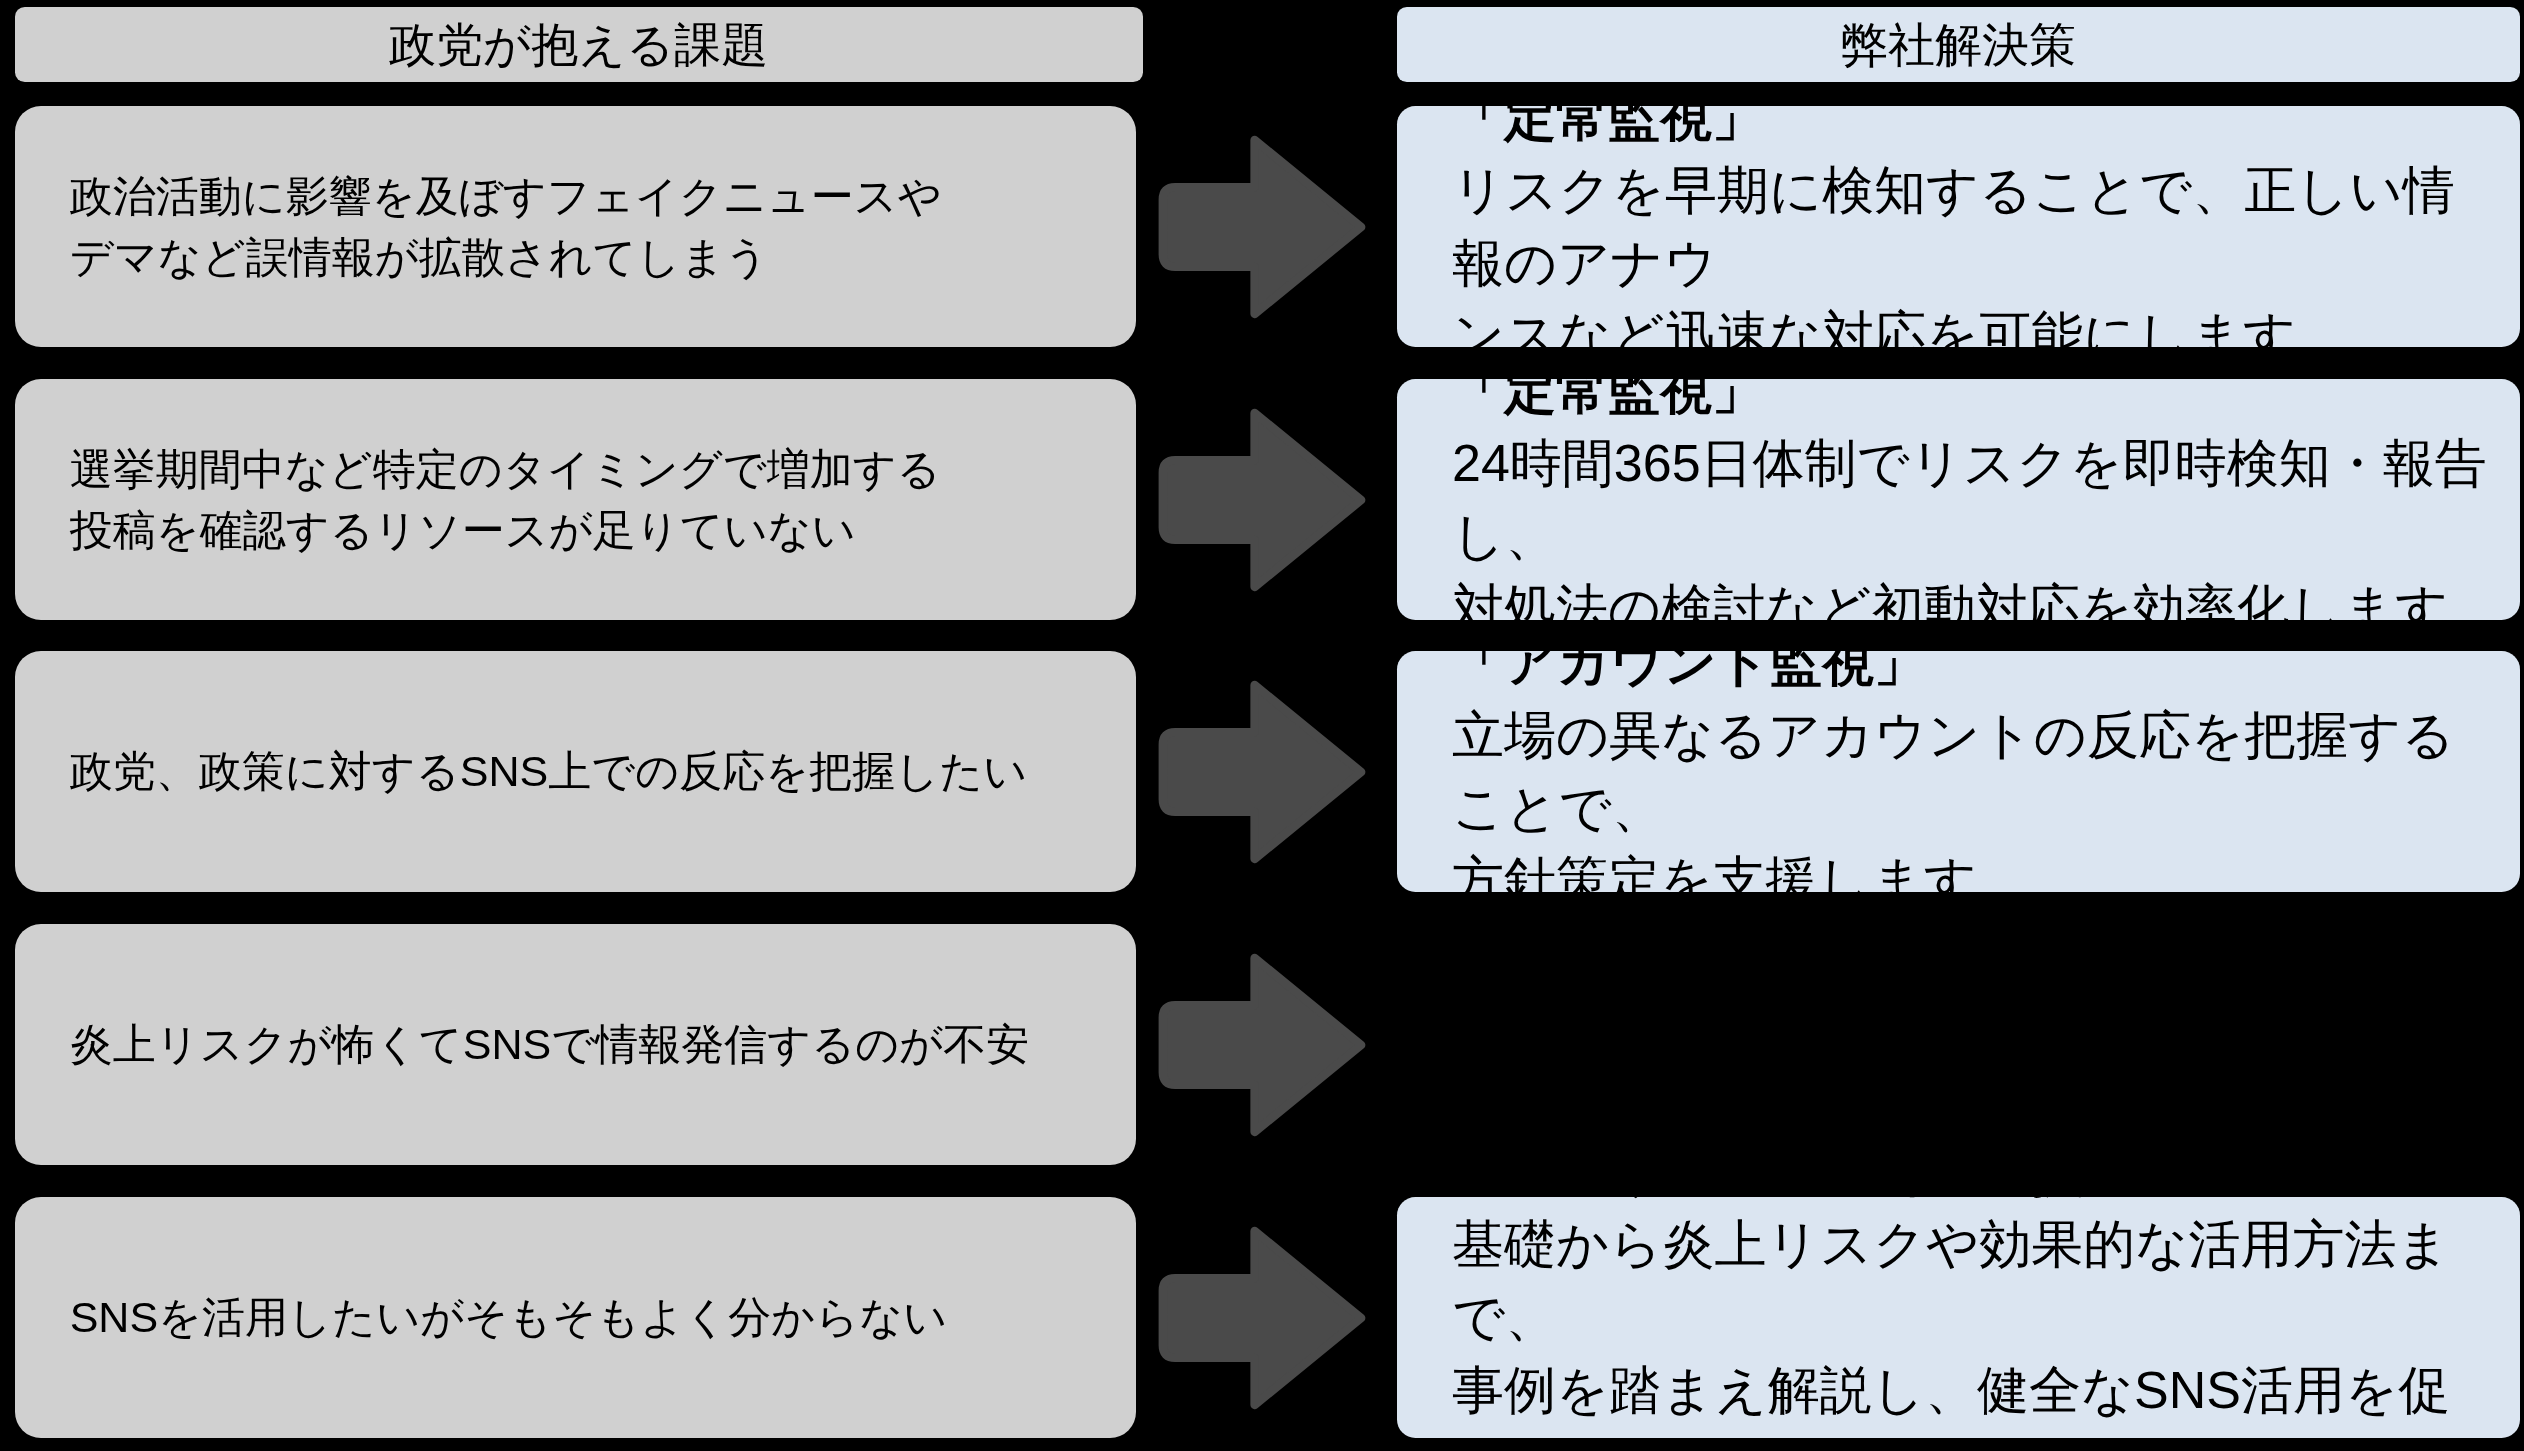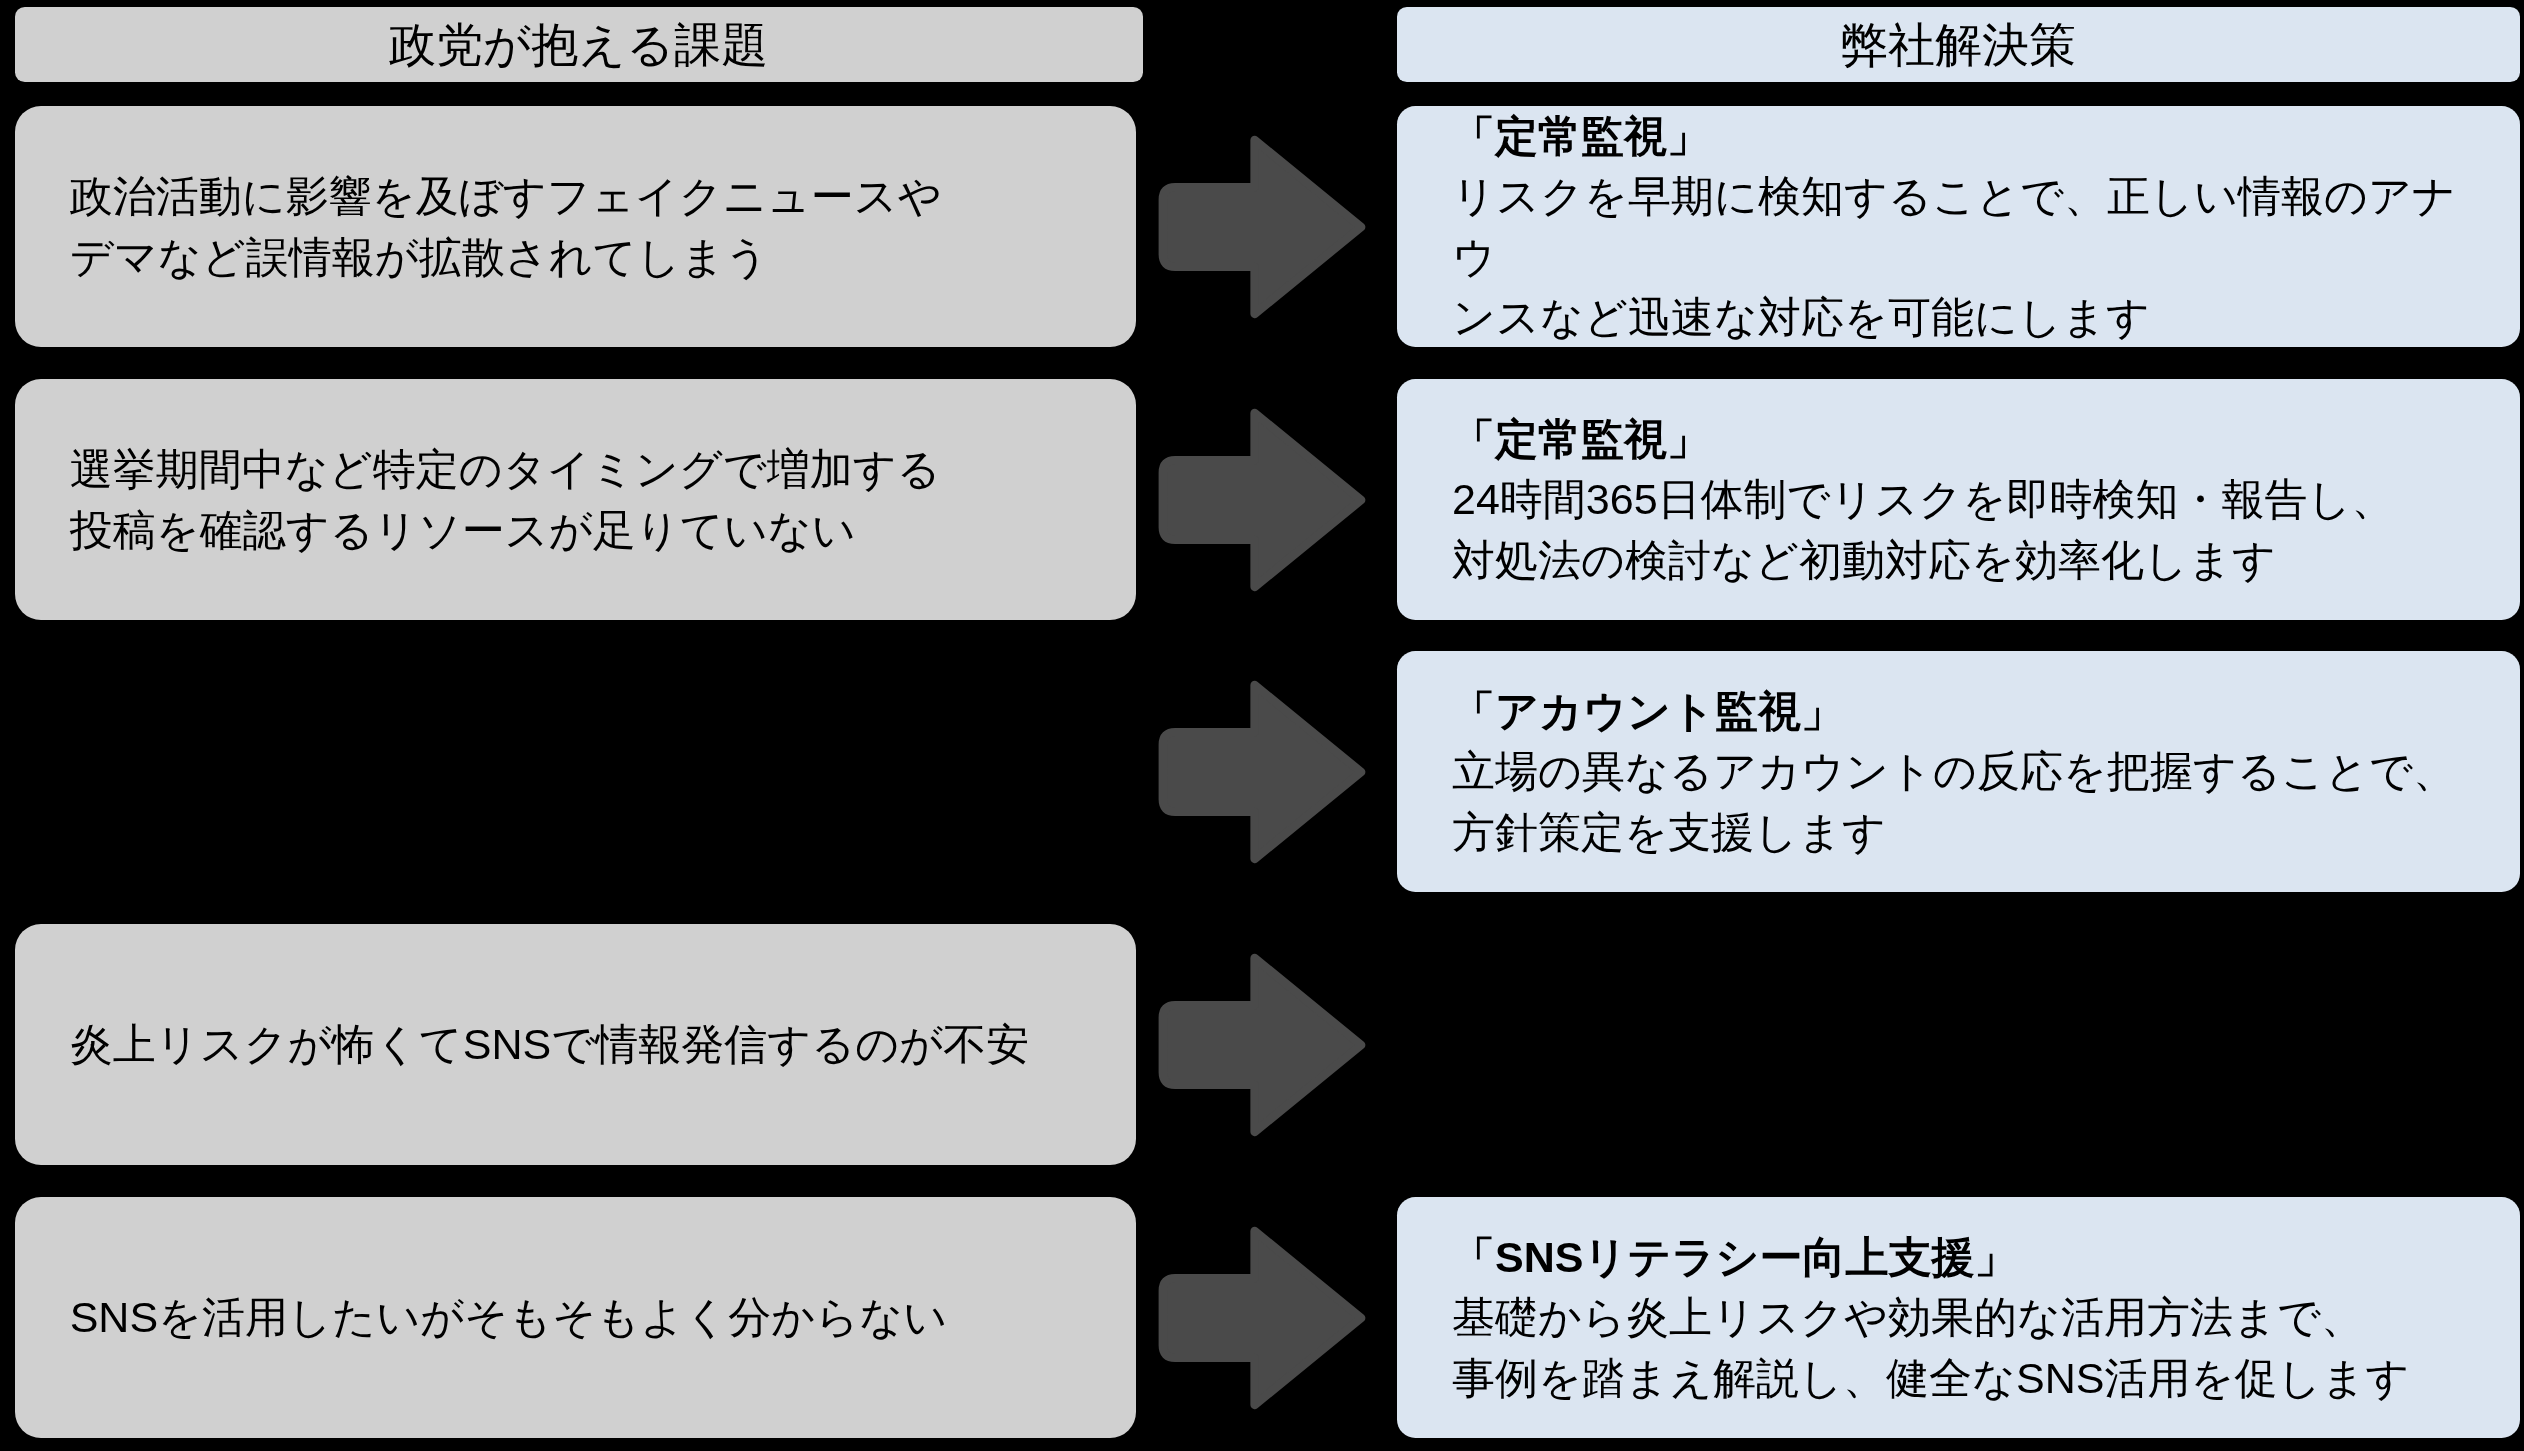--- a/index.html
+++ b/index.html
@@ -35,21 +35,21 @@
     box-sizing:border-box;padding:0 24.5px 0 55px;
     font-size:43px;line-height:1.4;
     white-space:pre-line;
   }
   .solution-box{
     position:absolute;left:1397px;top:0;width:1123px;height:241px;
     background:var(--solution-fill);
     border-radius:18.4px;
     display:flex;flex-direction:column;justify-content:center;
     box-sizing:border-box;padding:0 22px 0 55px;
-    font-size:43px;line-height:1.4;
+    font-size:52px;line-height:1.4;
   }
   .solution-title{font-weight:bold;}
   .solution-body{white-space:pre-line;}
   .arrow{position:absolute;left:1158px;top:29px;width:208px;height:184px;}
   .arrow path{fill:var(--arrow-fill);stroke:var(--arrow-fill);stroke-width:14;stroke-linejoin:round;}
 </style>
 </head>
 <body>
 
 <div class="canvas">
@@ -85,20 +85,23 @@
       <path d="M158,85 L158,8 L332,150 L158,292 L158,215 L28,215 Q8,215 8,195 L8,105 Q8,85 28,85 Z"></path>
     </svg>
     <div class="solution-box">
       <span class="solution-title">「定常監視」</span>
       <span class="solution-body">24時間365日体制でリスクを即時検知・報告し、
 対処法の検討など初動対応を効率化します</span>
     </div>
   </div>
 
   <div class="row" style="top:651px">
+    <div class="problem-box">
+      <span>政党、政策に対するSNS上での反応を把握したい</span>
+    </div>
     <svg class="arrow" viewBox="0 0 340 300" aria-hidden="true">
       <path d="M158,85 L158,8 L332,150 L158,292 L158,215 L28,215 Q8,215 8,195 L8,105 Q8,85 28,85 Z"></path>
     </svg>
     <div class="solution-box">
       <span class="solution-title">「アカウント監視」</span>
       <span class="solution-body">立場の異なるアカウントの反応を把握することで、
 方針策定を支援します</span>
     </div>
   </div>
 

